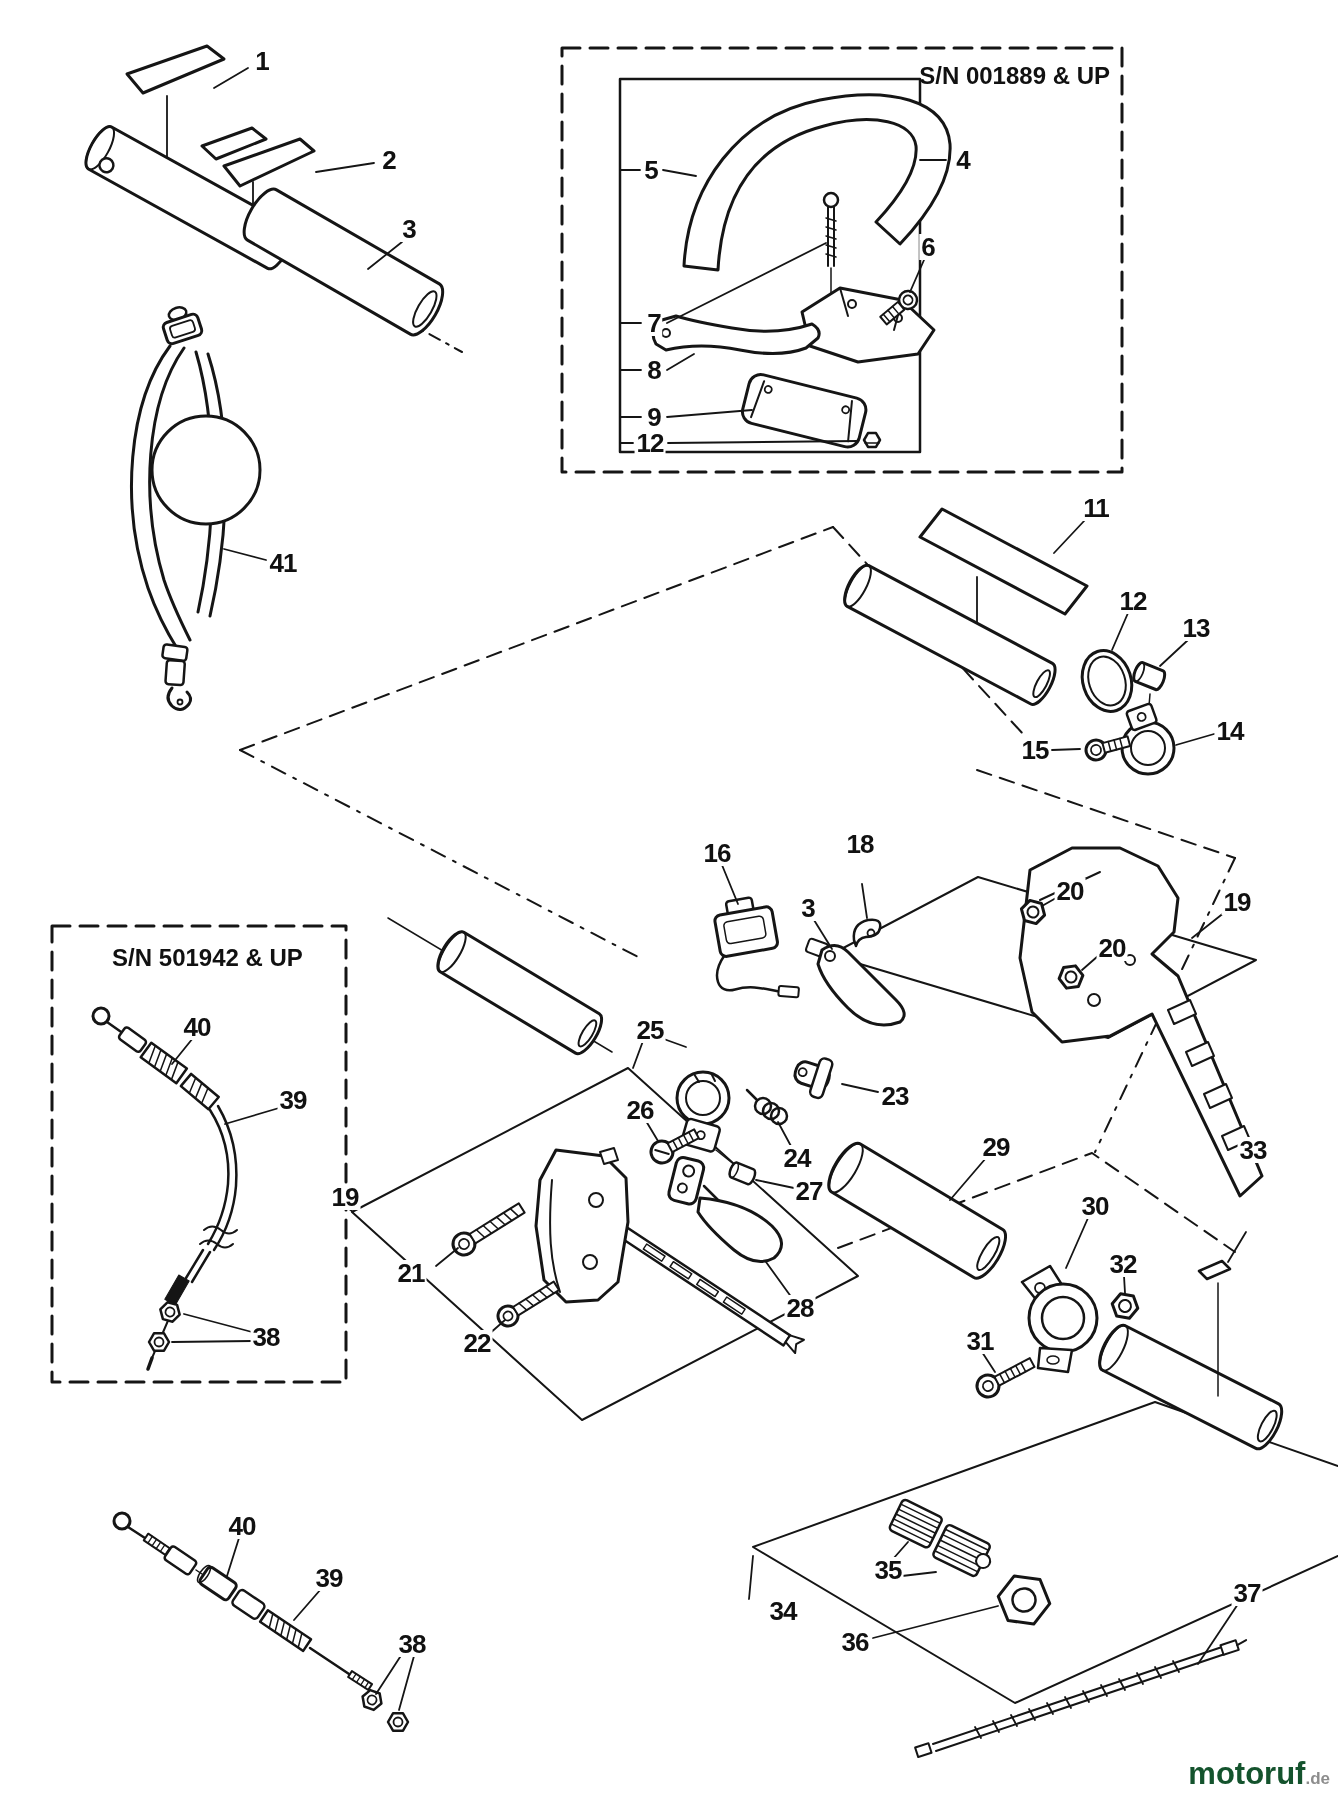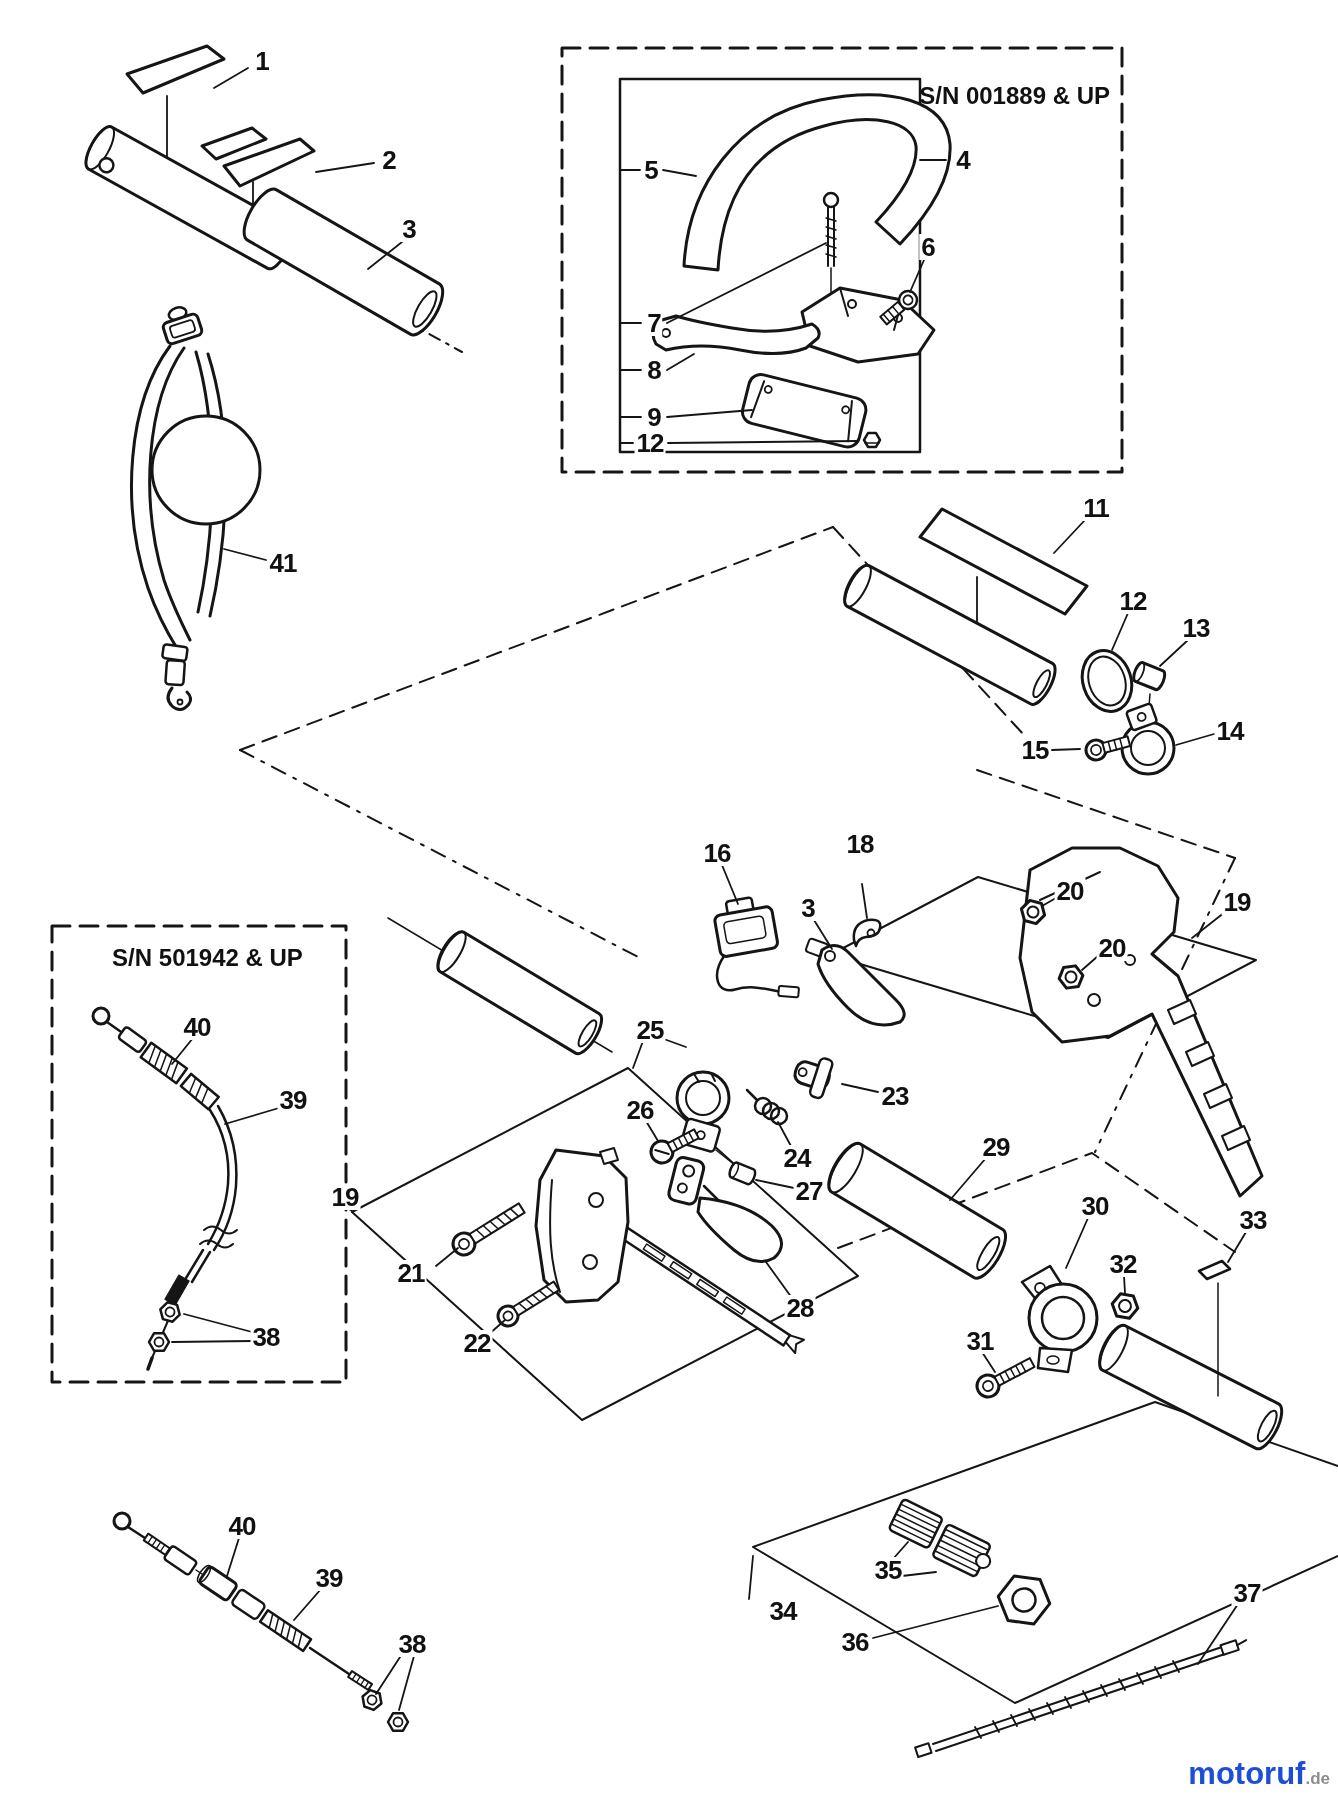--- a/index.html
+++ b/index.html
@@ -569,21 +569,21 @@
     <line x1="279" y1="1108" x2="225" y2="1124"></line>
     <line x1="193" y1="1038" x2="172" y2="1064"></line>
     <line x1="402" y1="1654" x2="376" y2="1694"></line>
         <line x1="414" y1="1656" x2="399" y2="1710"></line>
     <line x1="321" y1="1589" x2="294" y2="1620"></line>
     <line x1="239" y1="1538" x2="227" y2="1576"></line>
     <line x1="266" y1="560" x2="224" y2="549"></line>
   </g>
 </svg>
 
-<div class="box-title right" style="left:905px; top:62px; width:205px;margin-top:20px;">S/N 001889 &amp; UP</div>
+<div class="box-title right" style="left:905px; top:62px; width:205px;">S/N 001889 &amp; UP</div>
 <div class="box-title" style="left:95px; top:944px; width:225px; text-align:center;">S/N 501942 &amp; UP</div>
 
 <div id="callouts">
       <div class="callout" style="left: 262px; top: 61px;">1</div>
       <div class="callout" style="left: 389px; top: 160px;">2</div>
       <div class="callout" style="left: 409px; top: 229px;">3</div>
       <div class="callout" style="left: 963px; top: 160px;">4</div>
       <div class="callout" style="left: 651px; top: 170px;">5</div>
       <div class="callout" style="left: 928px; top: 247px;">6</div>
       <div class="callout" style="left: 654px; top: 323px;">7</div>
@@ -607,31 +607,31 @@
       <div class="callout" style="left: 895px; top: 1096px;">23</div>
       <div class="callout" style="left: 797px; top: 1158px;">24</div>
       <div class="callout" style="left: 650px; top: 1030px;">25</div>
       <div class="callout" style="left: 640px; top: 1110px;">26</div>
       <div class="callout" style="left: 809px; top: 1191px;">27</div>
       <div class="callout" style="left: 800px; top: 1308px;">28</div>
       <div class="callout" style="left: 996px; top: 1147px;">29</div>
       <div class="callout" style="left: 1095px; top: 1206px;">30</div>
       <div class="callout" style="left: 980px; top: 1341px;">31</div>
       <div class="callout" style="left: 1123px; top: 1264px;">32</div>
-      <div class="callout" style="left: 1253px; top: 1220px;">33</div>
+      <div class="callout" style="left: 1253px; top: 1150px;">33</div>
       <div class="callout" style="left: 747px; top: 1611px; margin-left: 36px;">34</div>
       <div class="callout" style="left: 888px; top: 1570px;">35</div>
       <div class="callout" style="left: 855px; top: 1642px;">36</div>
       <div class="callout" style="left: 1247px; top: 1593px;">37</div>
       <div class="callout" style="left: 266px; top: 1337px;">38</div>
       <div class="callout" style="left: 293px; top: 1100px;">39</div>
       <div class="callout" style="left: 197px; top: 1027px;">40</div>
       <div class="callout" style="left: 412px; top: 1644px;">38</div>
       <div class="callout" style="left: 329px; top: 1578px;">39</div>
       <div class="callout" style="left: 242px; top: 1526px;">40</div>
       <div class="callout" style="left: 283px; top: 563px;">41</div>
     </div>
 
 <div class="watermark">
-  <span class="wm-brand" style="color: #1d4ed8;">motoruf</span><span class="wm-suffix" style="color: rgb(141, 141, 141);">.de</span>
+  <span class="wm-brand" style="color: #14532d;">motoruf</span><span class="wm-suffix" style="color: rgb(141, 141, 141);">.de</span>
 </div>
 
 </div>
 
 </body></html>

